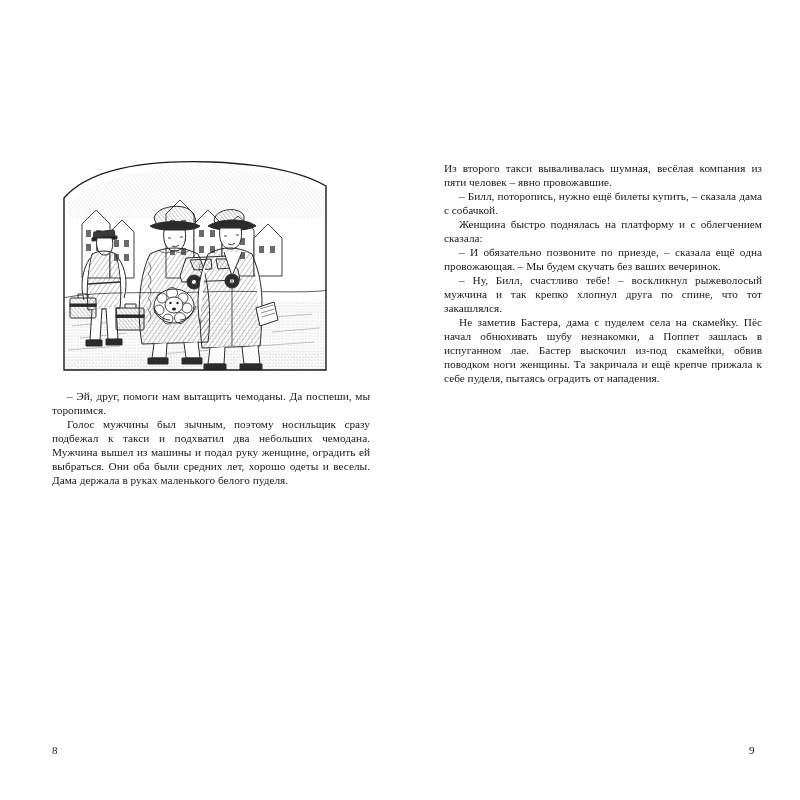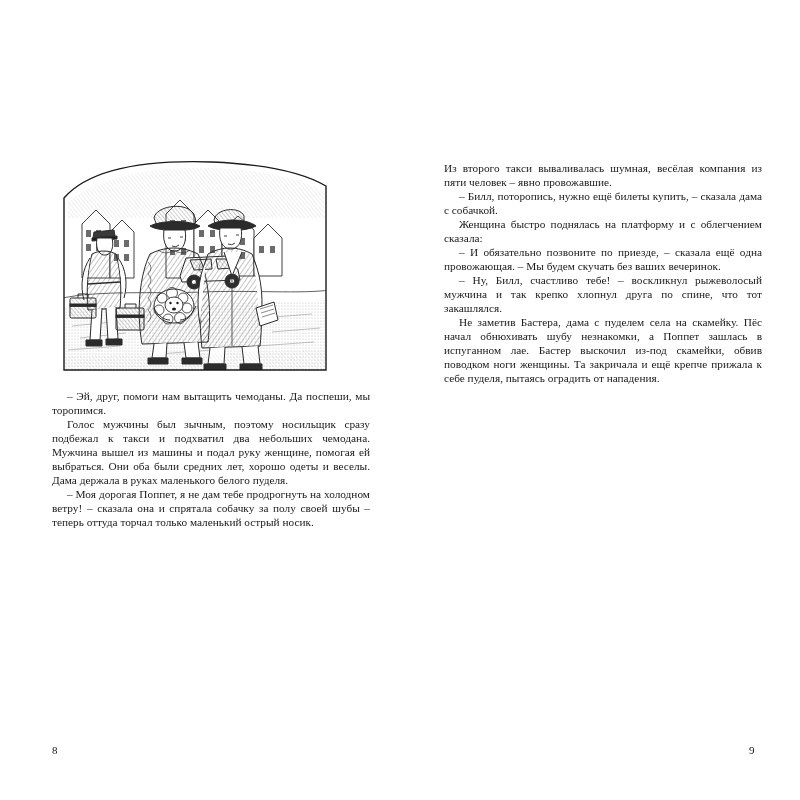--- a/index.html
+++ b/index.html
@@ -264,22 +264,21 @@
             <path d="M0,198 L268,192 L268,215 L0,215 Z" fill="url(#hatch2)"></path>
           </g>
         </g>
 
         <path d="M2,40 C30,8 90,2 150,4 C200,6 240,14 264,28 L264,212 L2,212 Z" fill="none" stroke="#1a1a1a" stroke-width="1.4"></path>
       </svg>
     </div>
 
     <div class="col-text">
       <p>– Эй, друг, помоги нам вытащить чемоданы. Да поспеши, мы торопимся.</p>
-      <p>Голос мужчины был зычным, поэтому носильщик сразу подбежал к такси и подхватил два небольших чемодана. Мужчина вышел из машины и подал руку женщине, помогая ей выбраться. Они оба были средних лет, хорошо одеты и веселы. Дама держала в руках маленького белого пуделя.</p>
-      <p>– Моя дорогая Поппет, я не дам тебе продрогнуть на холодном ветру! – сказала она и спрятала собачку за полу своей шубы – теперь оттуда торчал только маленький острый носик.</p>
+      <p>Голос мужчины был зычным, поэтому носильщик сразу подбежал к такси и подхватил два небольших чемодана. Мужчина вышел из машины и подал руку женщине, оградить ей выбраться. Они оба были средних лет, хорошо одеты и веселы. Дама держала в руках маленького белого пуделя.</p>
     </div>
   </div>
 
   <div class="page page-right">
     <div class="col-text">
       <p class="noindent">Из второго такси вываливалась шумная, весёлая компания из пяти человек – явно провожавшие.</p>
       <p>– Билл, поторопись, нужно ещё билеты купить, – сказала дама с собачкой.</p>
       <p>Женщина быстро поднялась на платформу и с облегчением сказала:</p>
       <p>– И обязательно позвоните по приезде, – сказала ещё одна провожающая. – Мы будем скучать без ваших вечеринок.</p>
       <p>– Ну, Билл, счастливо тебе! – воскликнул рыжеволосый мужчина и так крепко хлопнул друга по спине, что тот закашлялся.</p>

